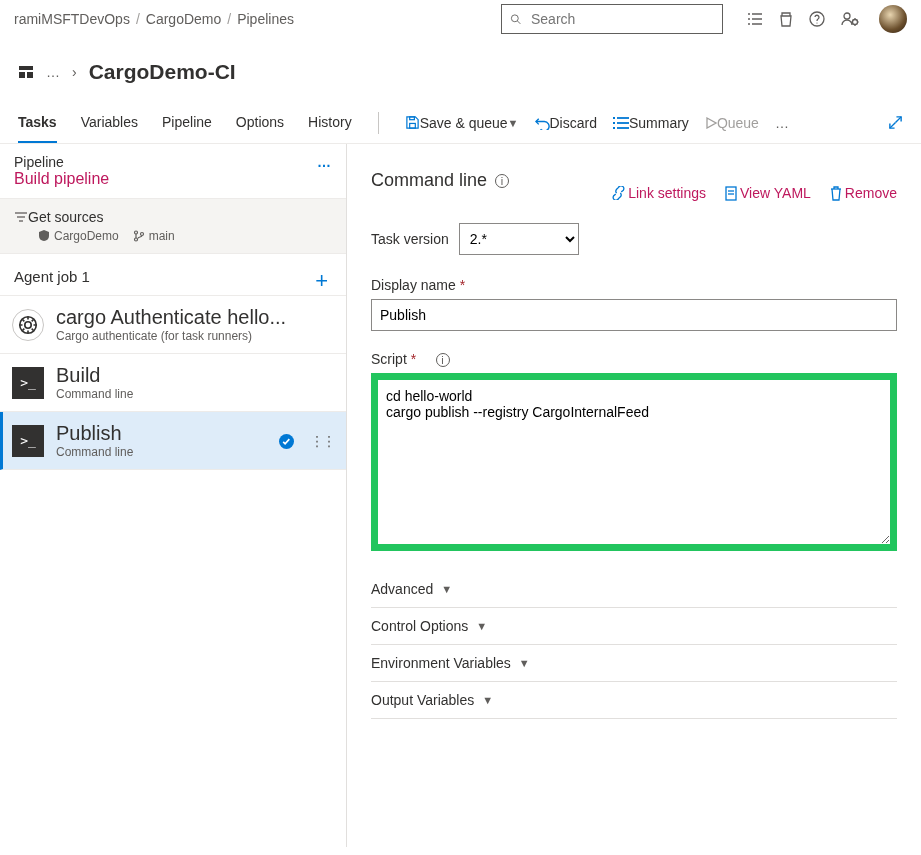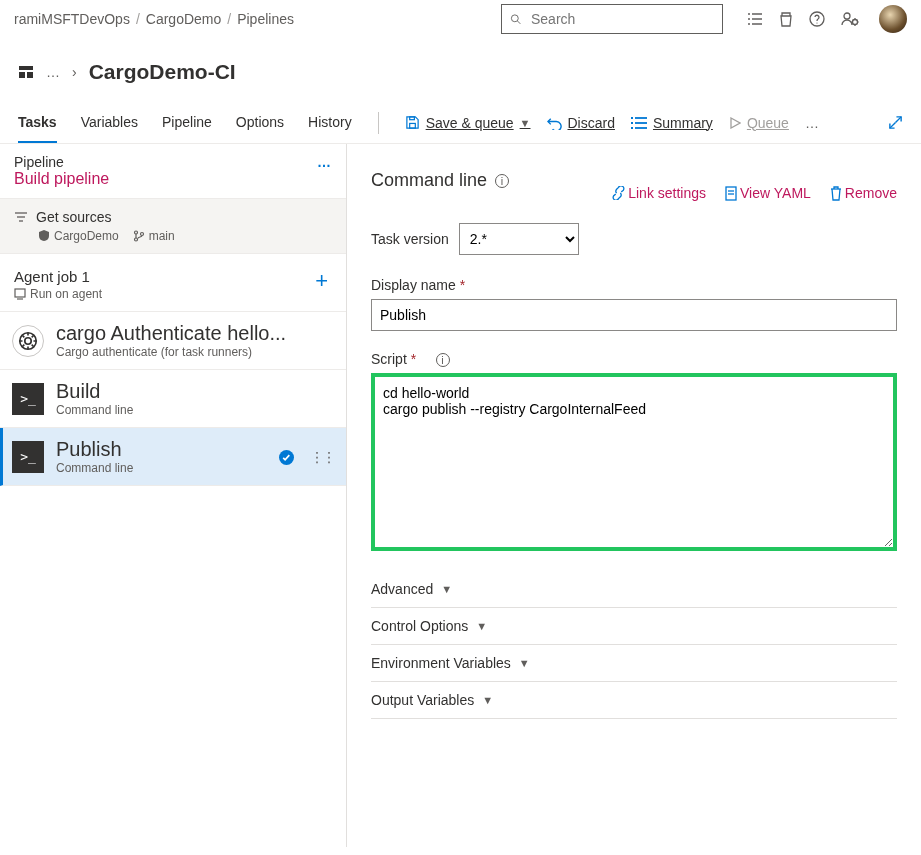--- a/index.html
+++ b/index.html
@@ -71,21 +71,21 @@
     cursor: pointer;
     border-bottom: 2px solid transparent;
     color: #323130;
   }
   .tab.active {
     border-bottom: 2px solid #0078d4;
     font-weight: 600;
   }
   .vr { width: 1px; height: 22px; background: #c8c6c4; margin: 0 6px; }
   .actions { display: flex; align-items: center; gap: 16px; }
-  .act { display: inline-flex; align-items: center; gap: 6px; cursor: pointer; text-decoration: underline; }
+  .act { display: inline-flex; align-items: center; cursor: pointer; }
   .act.disabled { color: #a19f9d; cursor: default; }
   .act svg { flex: 0 0 auto; }
   .act .chev-d { font-size: 11px; color: #605e5c; }
   .spacer { flex: 1; }
   .more-dots { cursor: pointer; letter-spacing: 3px; color: #605e5c; }
   .fullscreen-icon { margin-left: 18px; cursor: pointer; color: #0078d4; }
 
   
   .main {
     display: flex; height: calc(855px - 38px - 72px - 42px);
@@ -111,21 +111,21 @@
     position: absolute; right: 12px; top: 10px;
     color: #0078d4; cursor: pointer; letter-spacing: 3px;
     font-weight: bold;
   }
 
   .sources-block {
     padding: 10px 14px;
     border-bottom: 1px solid #edebe9;
     background: #f5f4f2;
   }
-  .sources-block .row1 { display: flex; align-items: center; gap: 8px; color: #323130; }
+  .sources-block .row1 { display: flex; align-items: center; color: #323130; }
   .sources-block .row2 {
     display: flex; align-items: center; gap: 14px;
     font-size: 12px; color: #605e5c; margin-top: 4px; padding-left: 24px;
   }
   .src-sub { display: inline-flex; align-items: center; gap: 4px; }
 
   .agent-block {
     padding: 14px 14px 10px;
     border-bottom: 1px solid #edebe9;
     position: relative;
@@ -197,21 +197,21 @@
     height: 32px; width: 120px;
     border: 1px solid #8a8886; padding: 0 6px;
     background: #fff; font-size: 14px;
   }
   .field-col { display: flex; flex-direction: column; gap: 6px; margin-bottom: 20px; }
   input.tx {
     height: 32px; border: 1px solid #8a8886;
     padding: 0 8px; font-size: 14px; width: 100%;
   }
   textarea.tx {
-    border: 4px solid #22c55e; padding: 8px;
+    border: 7px solid #22c55e; padding: 8px;
     font-size: 14px; width: 100%; height: 178px;
     font-family: "Segoe UI", Arial, sans-serif;
     resize: both;
   }
 
   .section {
     width: 100%; padding: 10px 0;
     border-bottom: 1px solid #e1dfdd;
     display: flex; align-items: center; gap: 8px;
     cursor: pointer;
@@ -375,27 +375,20 @@
             <path d="M3 4 V8"></path>
               <path d="M9 5.5 c0 2 -4 1 -4 3"></path>
           </svg>
           <span>main</span>
         </span>
       </div>
     </div>
 
     <div class="agent-block">
       <div class="ag-title">Agent job 1</div>
-      <div class="ag-sub">
-        <svg width="12" height="12" viewBox="0 0 12 12" fill="none" stroke="#605e5c" stroke-width="1.2">
-          <rect x="1" y="1" width="10" height="8"></rect>
-            <line x1="3" y1="11" x2="9" y2="11"></line>
-        </svg>
-        <span>Run on agent</span>
-      </div>
       <span class="plus">+</span>
     </div>
 
     <div class="task-item">
       <div class="task-icon cargo">
         <svg width="22" height="22" viewBox="0 0 24 24" fill="none" stroke="#323130" stroke-width="1.8">
           <circle cx="12" cy="12" r="9"></circle>
           <circle cx="12" cy="12" r="3.5"></circle>
           <path d="M12 3 v3 M12 18 v3 M3 12 h3 M18 12 h3 M6 6 l2 2 M16 16 l2 2 M6 18 l2 -2 M16 8 l2 -2"></path>
         </svg>

